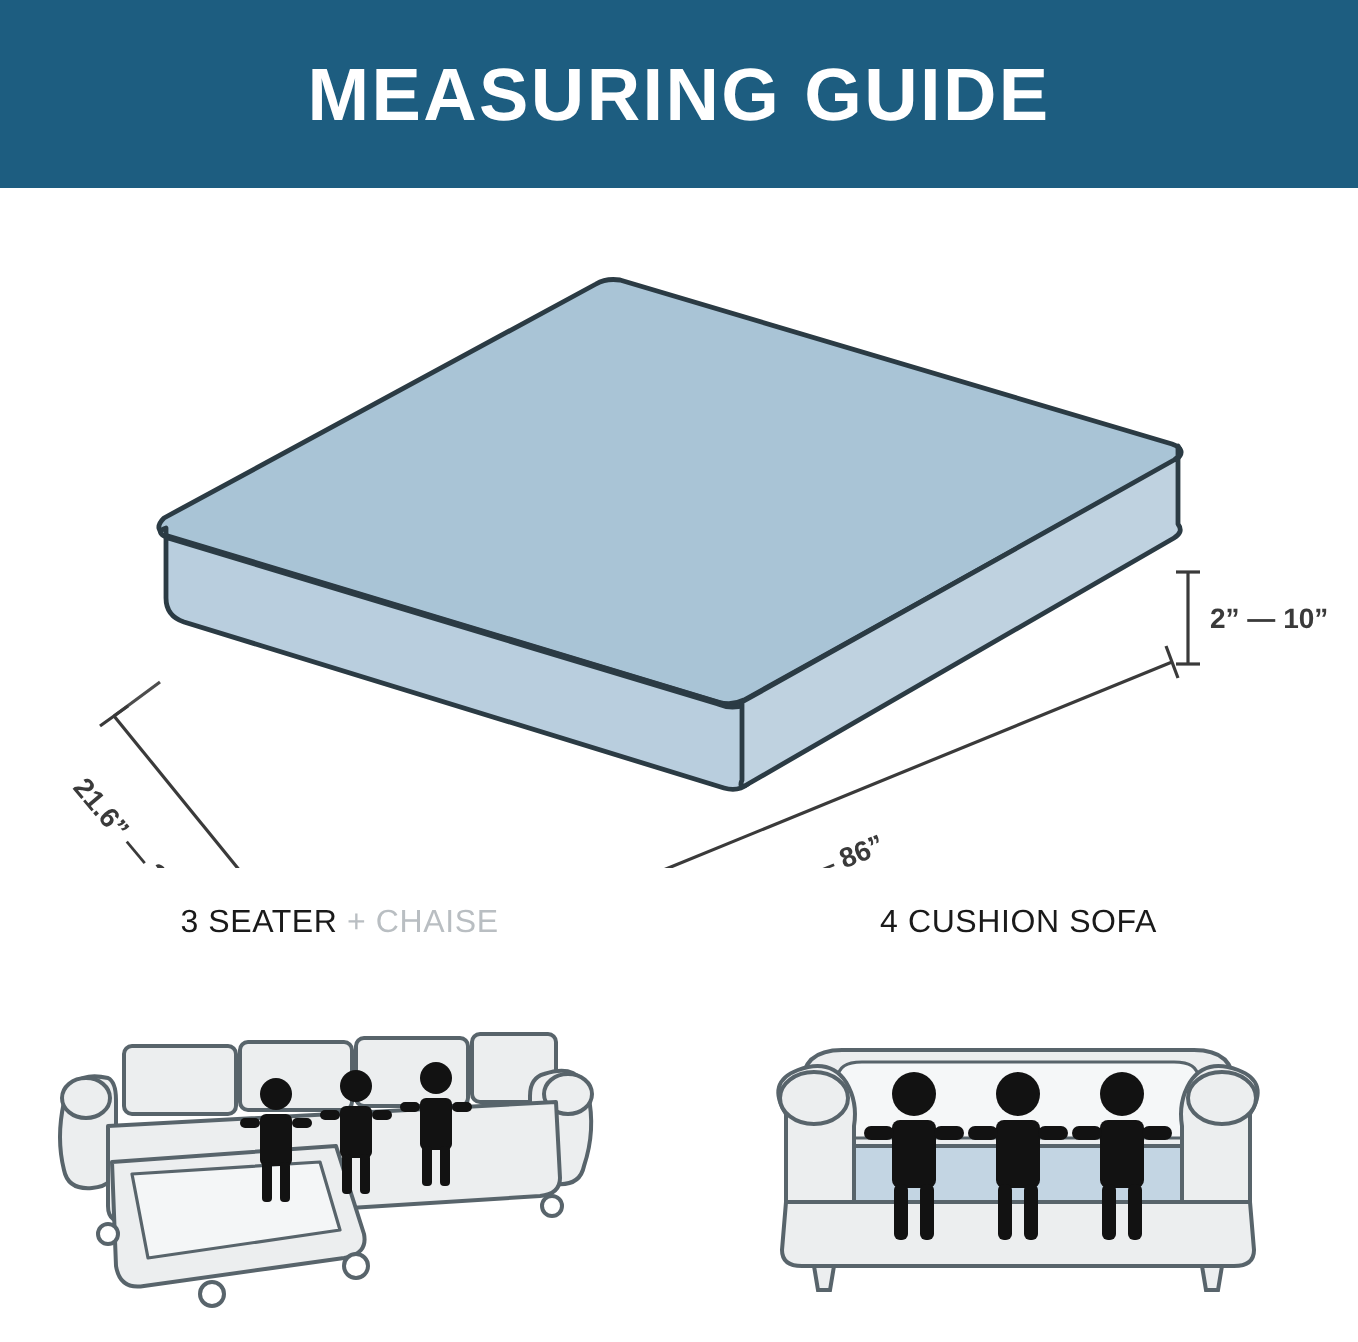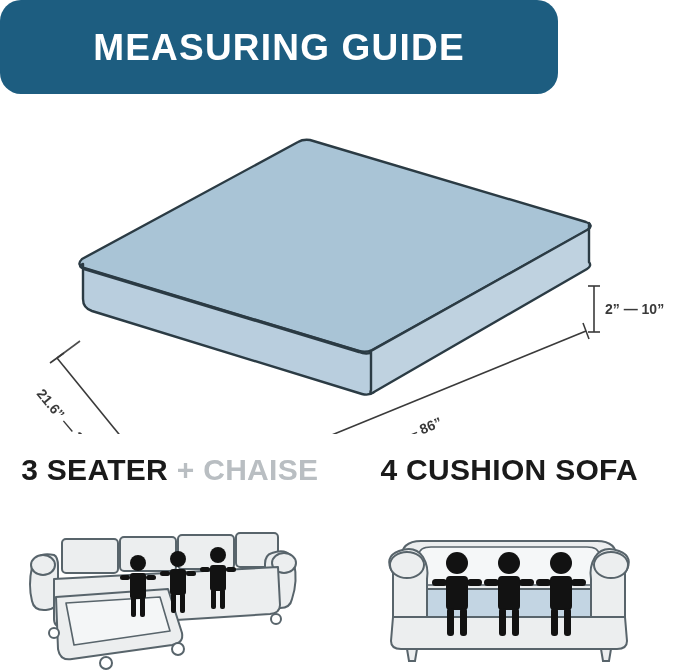--- a/index.html
+++ b/index.html
@@ -18,27 +18,26 @@
     position: relative;
     width: 679px;
     height: 671px;
     background: #ffffff;
   }
   
   .header-bar {
     position: absolute;
     left: 0;
     top: 0;
-    width: 558px;
+    width: 679px;
     height: 94px;
     background: #1d5d80;
     display: flex;
     align-items: center;
     justify-content: center;
-    border-radius: 21px;
   }
   .header-title {
     color: #ffffff;
     font-size: 37px;
     font-weight: bold;
     letter-spacing: 1.2px;
     text-align: center;
     line-height: 1;
     font-family: "Liberation Sans", sans-serif;
   }
@@ -67,22 +66,22 @@
     width: 679px;
     height: 237px;
     display: flex;
   }
   .panel {
     width: 50%;
     position: relative;
   }
   .panel-title {
     text-align: center;
-    font-size: 30px;
-    font-weight: bold;
+    font-size: 16px;
+    font-weight: normal;
     color: #1a1a1a;
     letter-spacing: 0.3px;
     margin: 19px 0 6px 0;
     font-family: "Liberation Sans", sans-serif;
     white-space: nowrap;
   }
   .panel-title .muted {
     color: #b9bec2;
   }
   .panel-art {

